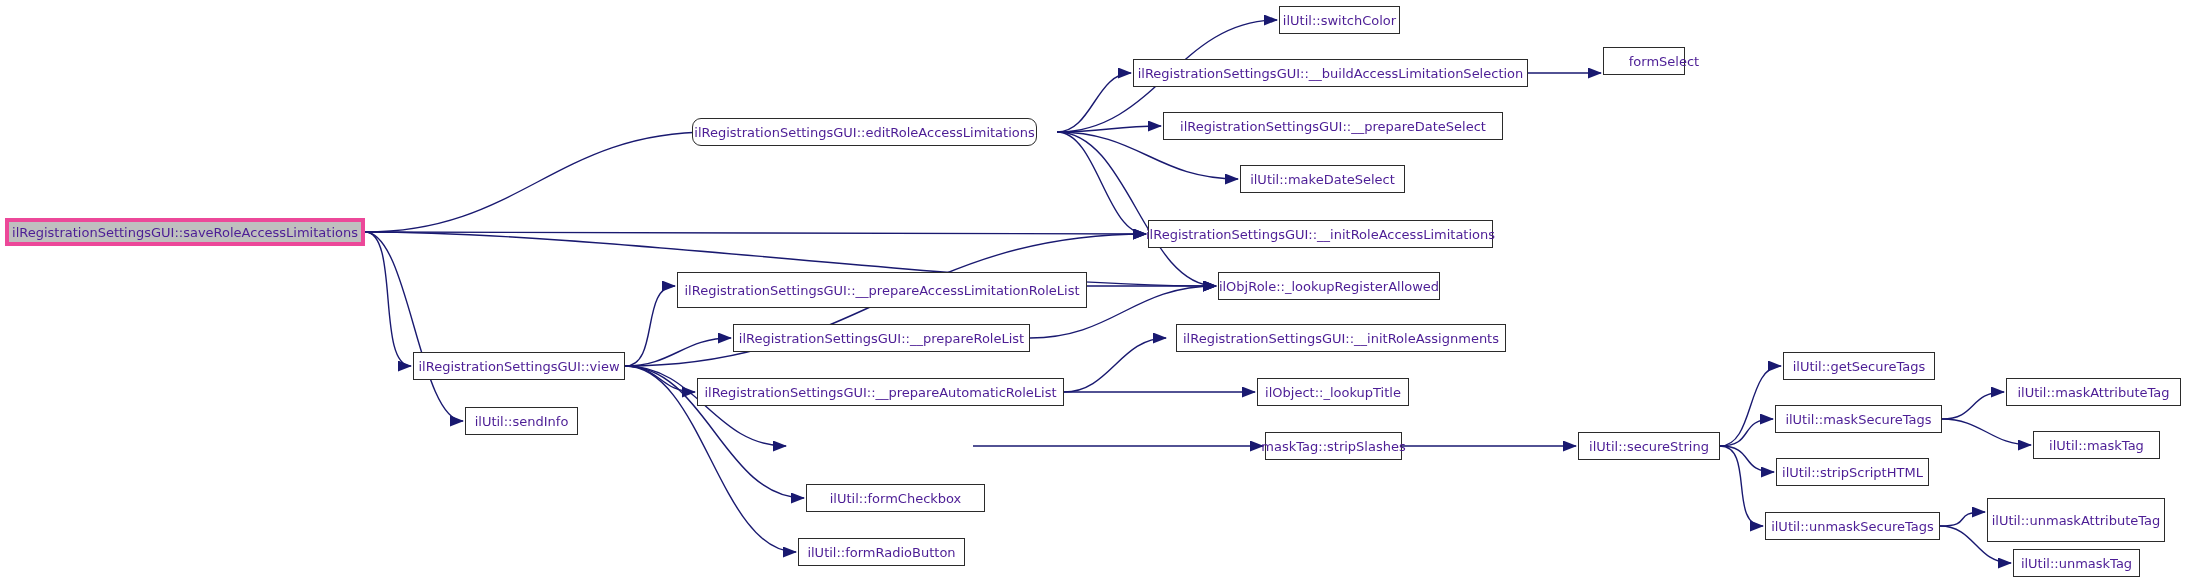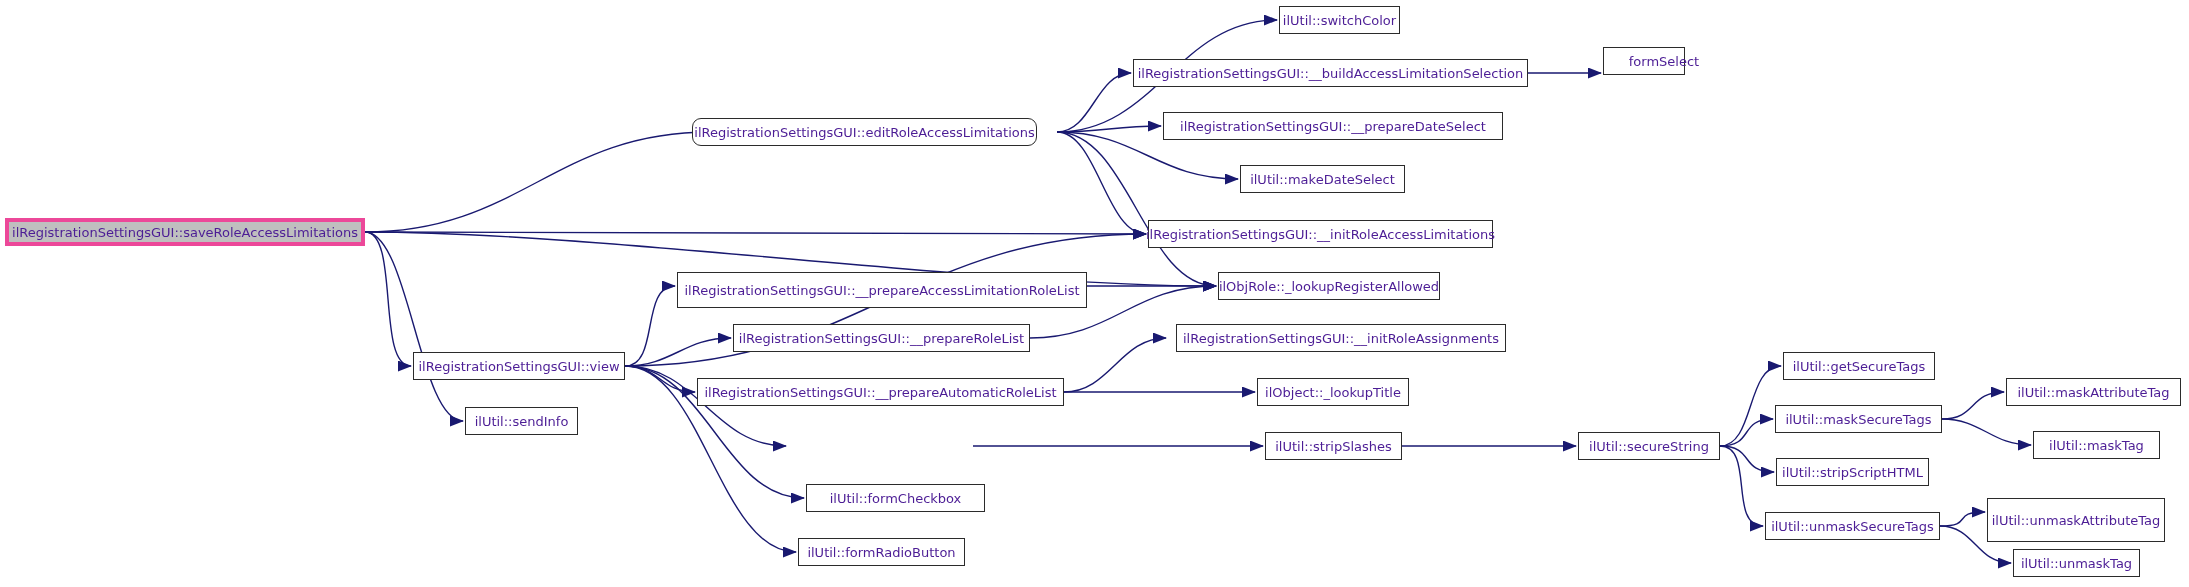--- a/index.html
+++ b/index.html
@@ -115,21 +115,21 @@
     <div class="node" style="left: 1257px; top: 378px; width: 152px; height: 28px;">
       <span>ilObject::_lookupTitle</span>
     </div>
     <div class="node" style="left: 413px; top: 352px; width: 212px; height: 28px; text-align: center;">
       <span>ilRegistrationSettingsGUI::view</span>
     </div>
     <div class="node" style="left: 465px; top: 407px; width: 113px; height: 28px;">
       <span>ilUtil::sendInfo</span>
     </div>
     <div class="node" style="left: 1265px; top: 432px; width: 137px; height: 28px;">
-      <span>ilUtil::stripSlashes</span>
+      <span>maskTag::stripSlashes</span>
     </div>
     <div class="node" style="left: 806px; top: 484px; width: 179px; height: 28px;">
       <span>ilUtil::formCheckbox</span>
     </div>
     <div class="node" style="left: 798px; top: 538px; width: 167px; height: 28px;">
       <span>ilUtil::formRadioButton</span>
     </div>
     <div class="node" style="left: 1578px; top: 432px; width: 142px; height: 28px;">
       <span>ilUtil::secureString</span>
     </div>

